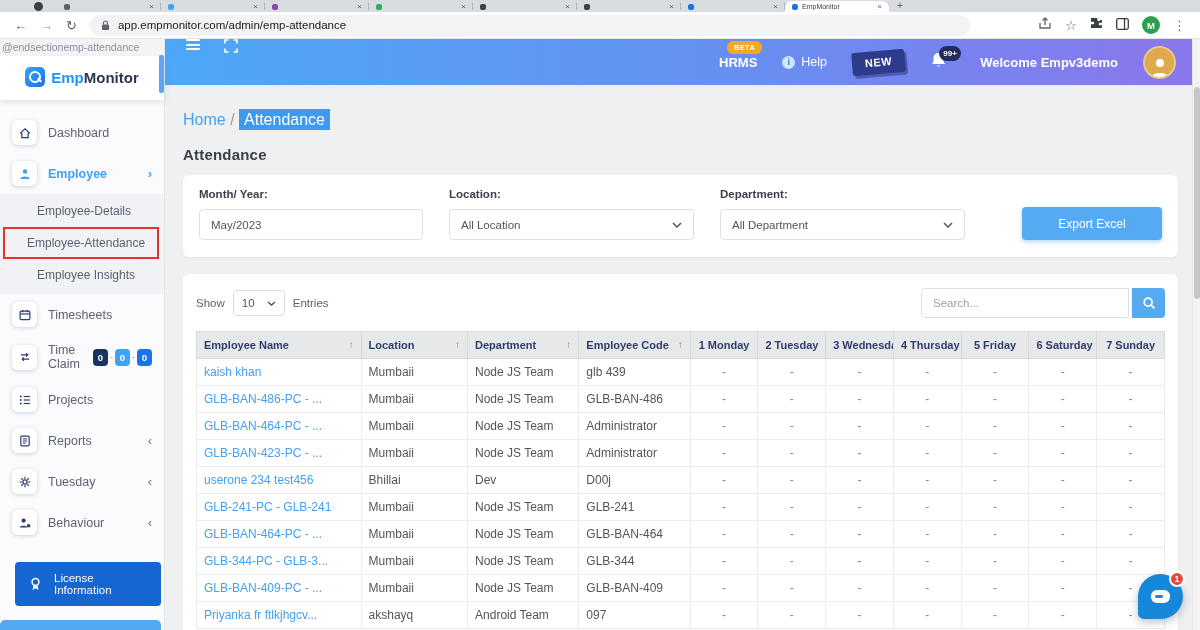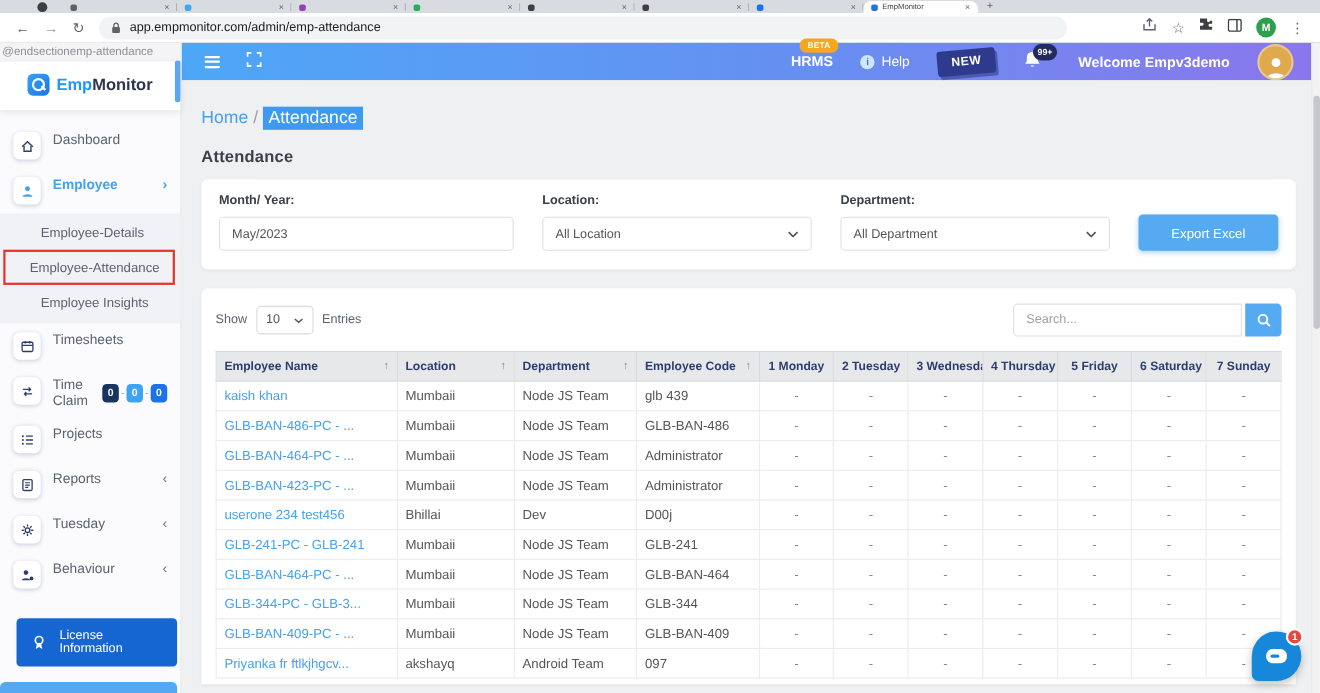--- a/index.html
+++ b/index.html
@@ -32,41 +32,41 @@
   
   .sidebar { width:165px; flex:none; background:#fbfbfd; border-right:1px solid #e3e4e8; position:relative; }
   .overlay-text { font-size:10.5px; color:#8a8f98; padding:2px 2px 3px; white-space:nowrap; overflow:hidden; background:#f4f4f6; }
   .logo-card { background:#fff; box-shadow:0 3px 7px rgba(0,0,0,.09); padding:11px 0 13px; display:flex; align-items:center; justify-content:center; gap:6px; }
   .logo-mark { width:20px; height:20px; border-radius:5px; background:linear-gradient(135deg,#36a3f7,#1a73e8); position:relative; flex:none; }
   .logo-mark:before { content:""; position:absolute; left:4px; top:4px; width:8px; height:8px; border:2px solid #fff; border-radius:50%; }
   .logo-mark:after { content:""; position:absolute; left:12px; top:12px; width:5px; height:2px; background:#fff; transform:rotate(45deg); }
   .logo-text { font-size:15px; font-weight:bold; color:#2d3550; }
   .logo-text .emp { color:#2196f3; }
   .nav { padding-top:12px; }
-  .nav-item { display:flex; gap:11px; padding:8px 12px; color:#5b6370; font-size:12.5px; position:relative; }
+  .nav-item { display:flex; align-items:center; gap:11px; padding:8px 12px; color:#5b6370; font-size:12.5px; position:relative; }
   .icon-card { width:25px; height:25px; border-radius:6px; background:#fff; box-shadow:0 1px 4px rgba(40,60,120,.22); display:flex; align-items:center; justify-content:center; color:#2d3e6d; flex:none; }
   .icon-card svg { width:14px; height:14px; }
   .nav-item.active { color:#45a1f1; font-weight:bold; }
   .nav-item.active .icon-card { color:#45a1f1; }
   .chev { margin-left:auto; color:#6f7682; font-size:13px; line-height:1; }
   .nav-item.active .chev { color:#45a1f1; }
   .submenu { background:#f1f2f5; padding:3px 0 5px; }
   .submenu-item { font-size:12px; color:#5b6370; padding:7px 10px 7px 25px;margin-left:12px; }
   .submenu-item.red-box { border:2px solid #e0352b; margin:2px 5px 2px 3px; padding:7px 6px 7px 22px; }
   .tc-badges { margin-left:2px; display:flex; align-items:center; gap:2px; }
   .tc-badge { min-width:15px; height:17px; border-radius:4px; color:#fff; font-size:9.5px; font-weight:bold; display:inline-flex; align-items:center; justify-content:center; padding:0 3px; }
   .tc-sep { color:#9aa0a6; font-size:9px; }
   .sb-thumb { position:absolute; right:0; top:16px; width:5px; height:38px; background:#5ba7f7; border-radius:2px; }
   .license-btn { position:absolute; left:15px; right:3px; bottom:24px; background:#1666d2; color:#fff; font-size:11.5px; display:flex; align-items:center; gap:12px; padding:10px 14px; border-radius:4px; }
   .license-btn svg { flex:none; }
   .bottom-sliver { position:absolute; left:0; right:3px; bottom:-8px; height:18px; background:#55a9f3; border-radius:5px; }
 
   
   .main { flex:1; display:flex; flex-direction:column; min-width:0; }
-  .topbar { height:34px; flex:none; background:linear-gradient(90deg,#4da7f7 0%,#668ff2 55%,#8b76ec 100%); display:flex; align-items:center; padding:0 24px 0 21px; color:#fff; }
+  .topbar { height:46px; flex:none; background:linear-gradient(90deg,#4da7f7 0%,#668ff2 55%,#8b76ec 100%); display:flex; padding:0 24px 0 21px; color:#fff; }
   .hamburger { display:flex; flex-direction:column; gap:2.5px; }
   .hamburger span { width:14px; height:2px; background:#fff; border-radius:1px; }
   .fs-icon { margin-left:24px; }
   .top-right { margin-left:auto; display:flex; align-items:center; gap:25px; }
   .hrms-wrap { position:relative; }
   .beta-pill { position:absolute; top:-12px; left:8px; background:#f5a623; color:#fff; font-size:7.5px; font-weight:bold; padding:2px 7px; border-radius:6px; letter-spacing:.3px; }
   .hrms-label { font-size:13px; font-weight:bold; }
   .help-wrap { display:flex; align-items:center; gap:6px; font-size:12.5px; }
   .info-circle { width:13px; height:13px; border-radius:50%; background:#cfe6ff; color:#3a7bd5; font-size:9px; font-weight:bold; display:flex; align-items:center; justify-content:center; }
   .new-badge { background:#2e3a8c; padding:5px 13px 6px; font-size:11px; font-weight:bold; border-radius:3px; transform:rotate(-5deg); box-shadow:2px 3px 0 rgba(30,38,100,.45); letter-spacing:.5px; }
@@ -79,21 +79,21 @@
   .content { flex:1; padding:26px 22px 0 18px; background:#eff0f2; overflow:hidden; }
   .breadcrumb { font-size:16px; color:#9aa0a6; }
   .bc-home { color:#45a1f1; }
   .bc-current { background:#3d9af0; color:#fff; padding:2px 5px; }
   .page-title { font-size:15px; color:#3a3f48; font-weight:bold; margin:17px 0 12px; letter-spacing:.2px; }
 
   .filter-card { background:#fff; border-radius:6px; padding:13px 16px 17px; display:flex; align-items:flex-end; gap:26px; box-shadow:0 1px 3px rgba(0,0,0,.05); }
   .fgroup { display:flex; flex-direction:column; gap:9px; }
   .flabel { font-size:11.5px; font-weight:bold; color:#3a3f48; }
   .finput { height:31px; border:1px solid #e0e0e4; border-radius:4px; background:#fff; font-size:11.5px; color:#555; display:flex; align-items:center; justify-content:space-between; padding:0 11px; }
-  .w-month { width:268px; } .w-loc { width:245px;gap:48px; } .w-dept { width:245px; }
+  .w-month { width:224px; } .w-loc { width:245px;gap:48px; } .w-dept { width:245px; }
   .sel-chev svg { display:block; }
   .export-btn { margin-left:auto; width:140px; height:33px; background:#56aaf2; color:#fff; font-size:12px; border:none; border-radius:4px; display:flex; align-items:center; justify-content:center; box-shadow:0 2px 5px rgba(86,170,242,.45); }
 
   .table-card { background:#fff; border-radius:6px 6px 0 0; margin-top:17px; padding:14px 13px 0; box-shadow:0 1px 3px rgba(0,0,0,.05); height:360px; }
   .controls { display:flex; align-items:center; font-size:11.5px; color:#5b6370; margin-bottom:13px; }
   .show-select { width:52px; height:26px; border:1px solid #dcdce0; border-radius:4px; margin:0 8px; display:flex; align-items:center; justify-content:space-between; padding:0 8px; color:#555; }
   .search-wrap { margin-left:auto; display:flex; align-items:center; }
   .search-input { width:208px; height:30px; border:1px solid #e0e0e4; border-radius:4px 0 0 4px; padding:0 11px; font-size:11.5px; color:#555; font-family:"Liberation Sans",sans-serif; outline:none; }
   .search-input::placeholder { color:#9aa0a6; }
   .search-btn { width:33px; height:30px; background:#56aaf2; border:none; border-radius:0 4px 4px 0; margin-left:3px; display:flex; align-items:center; justify-content:center; }

